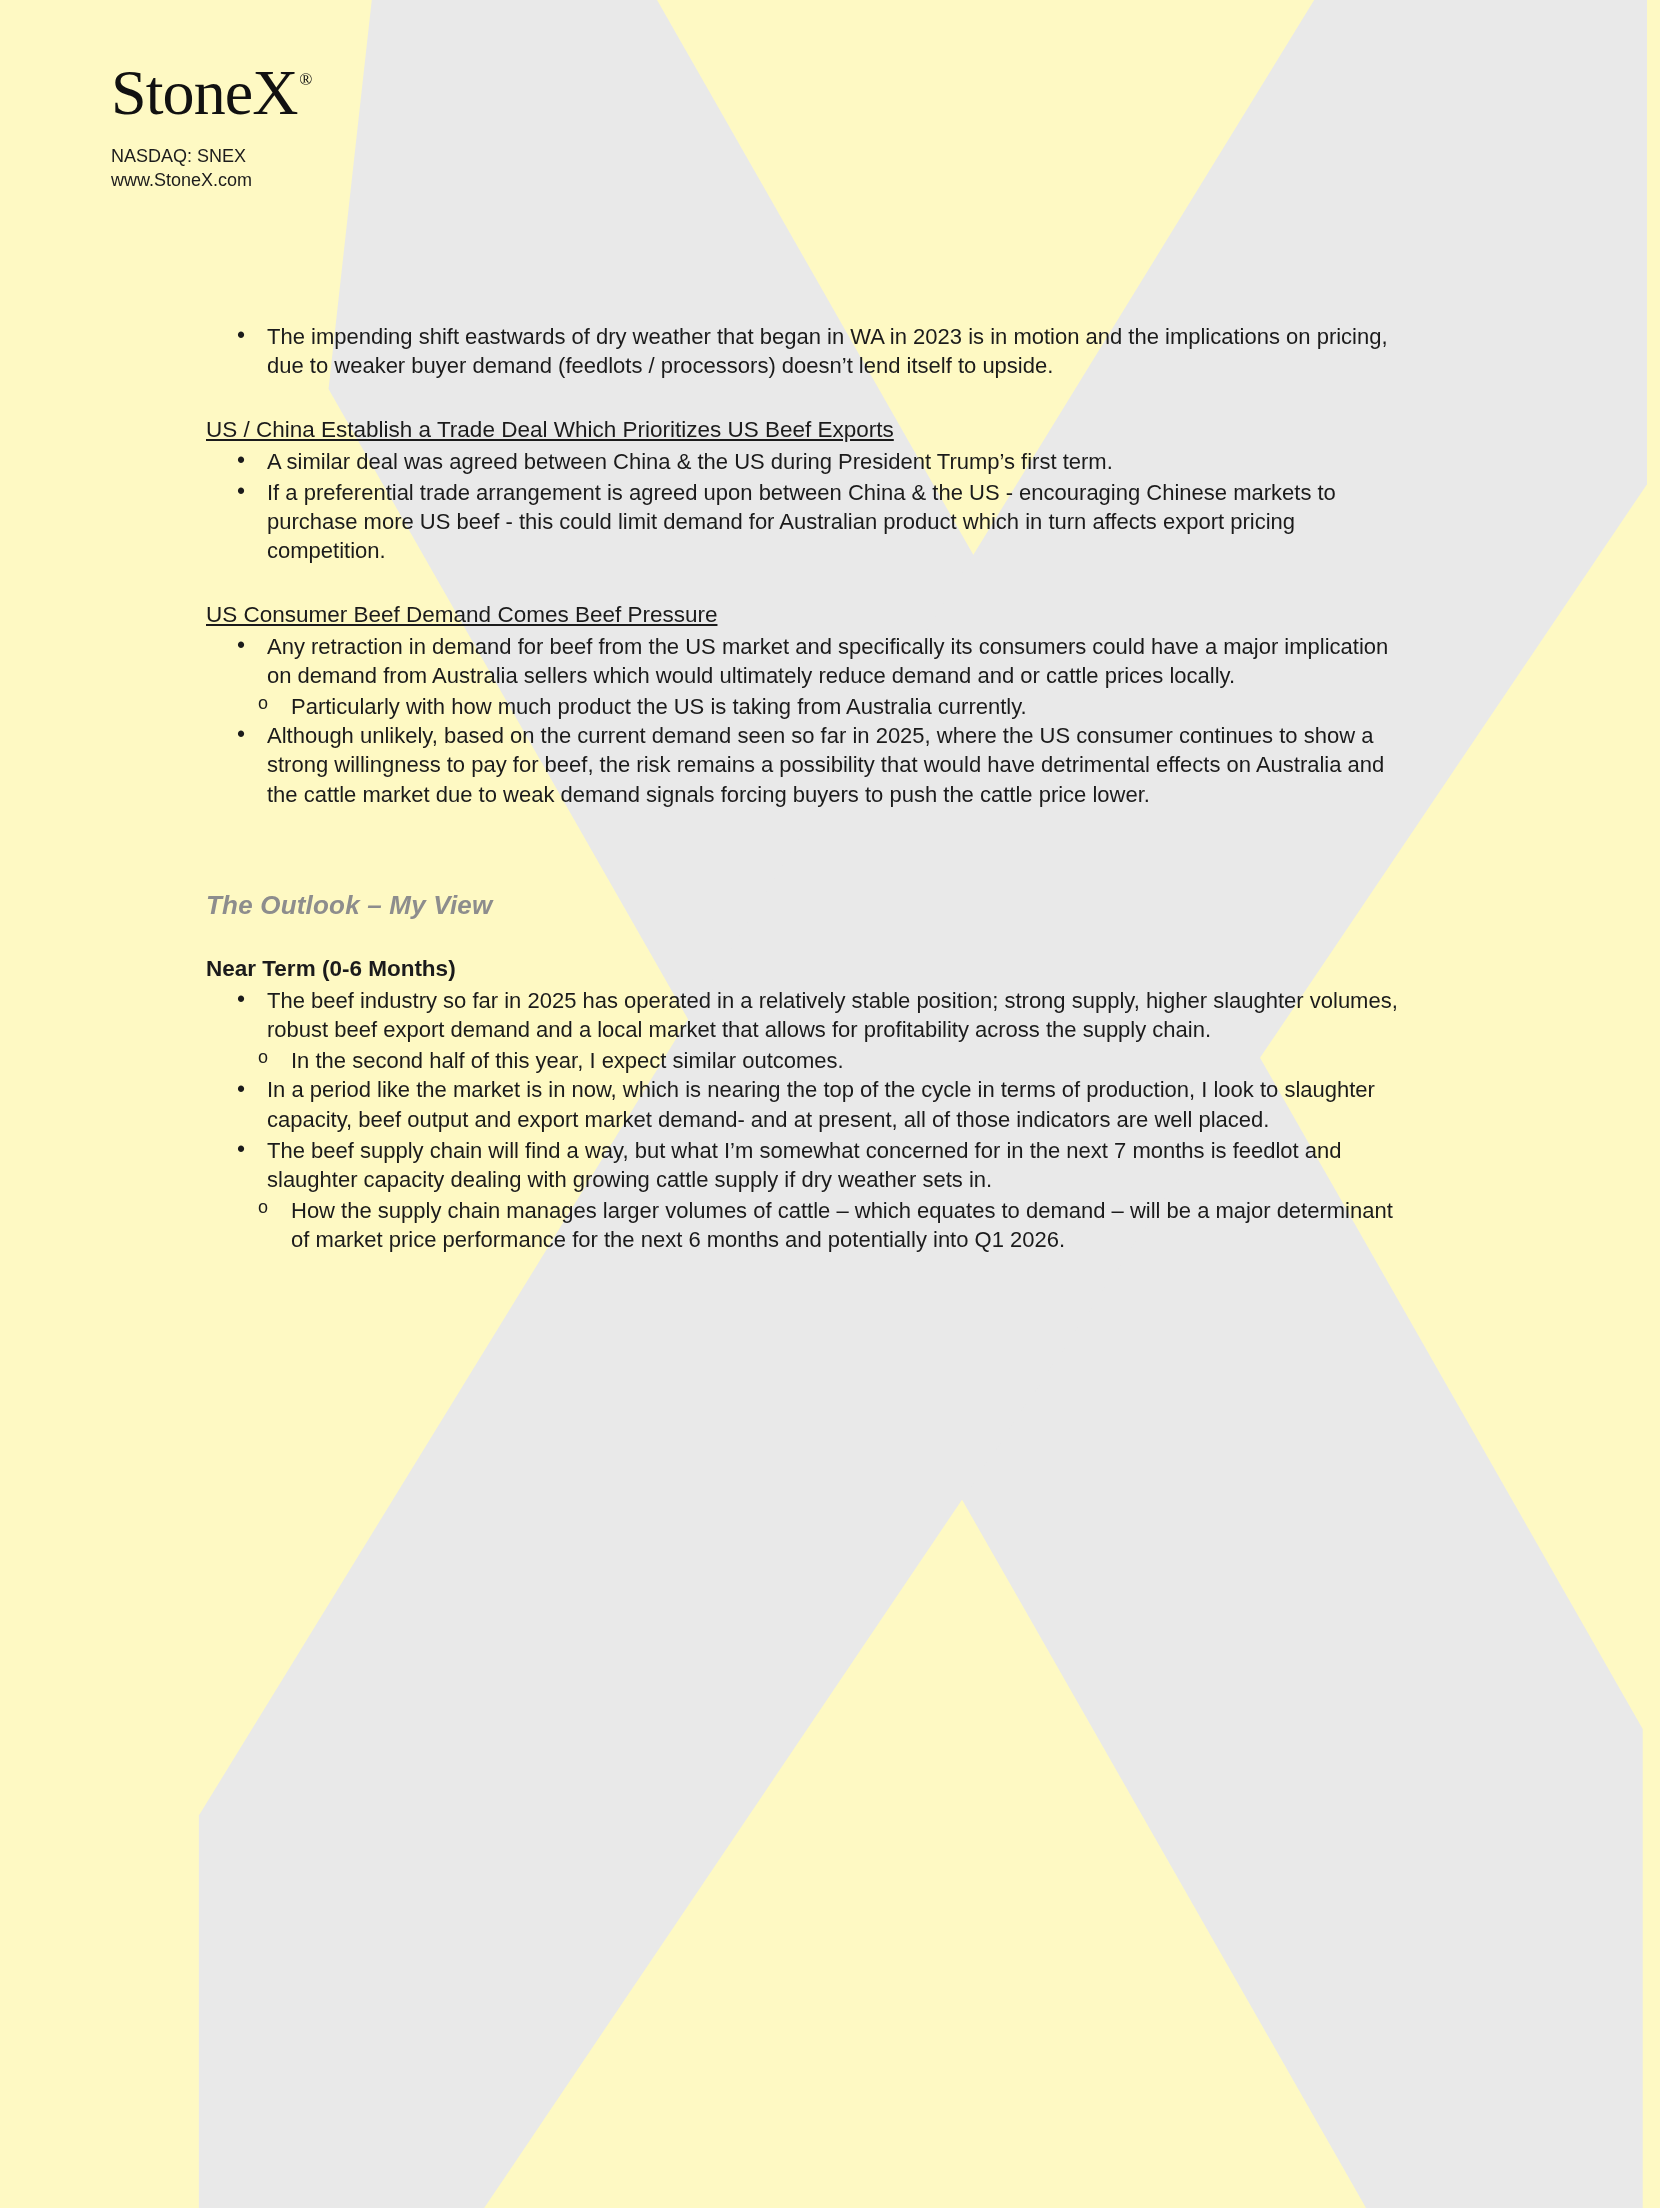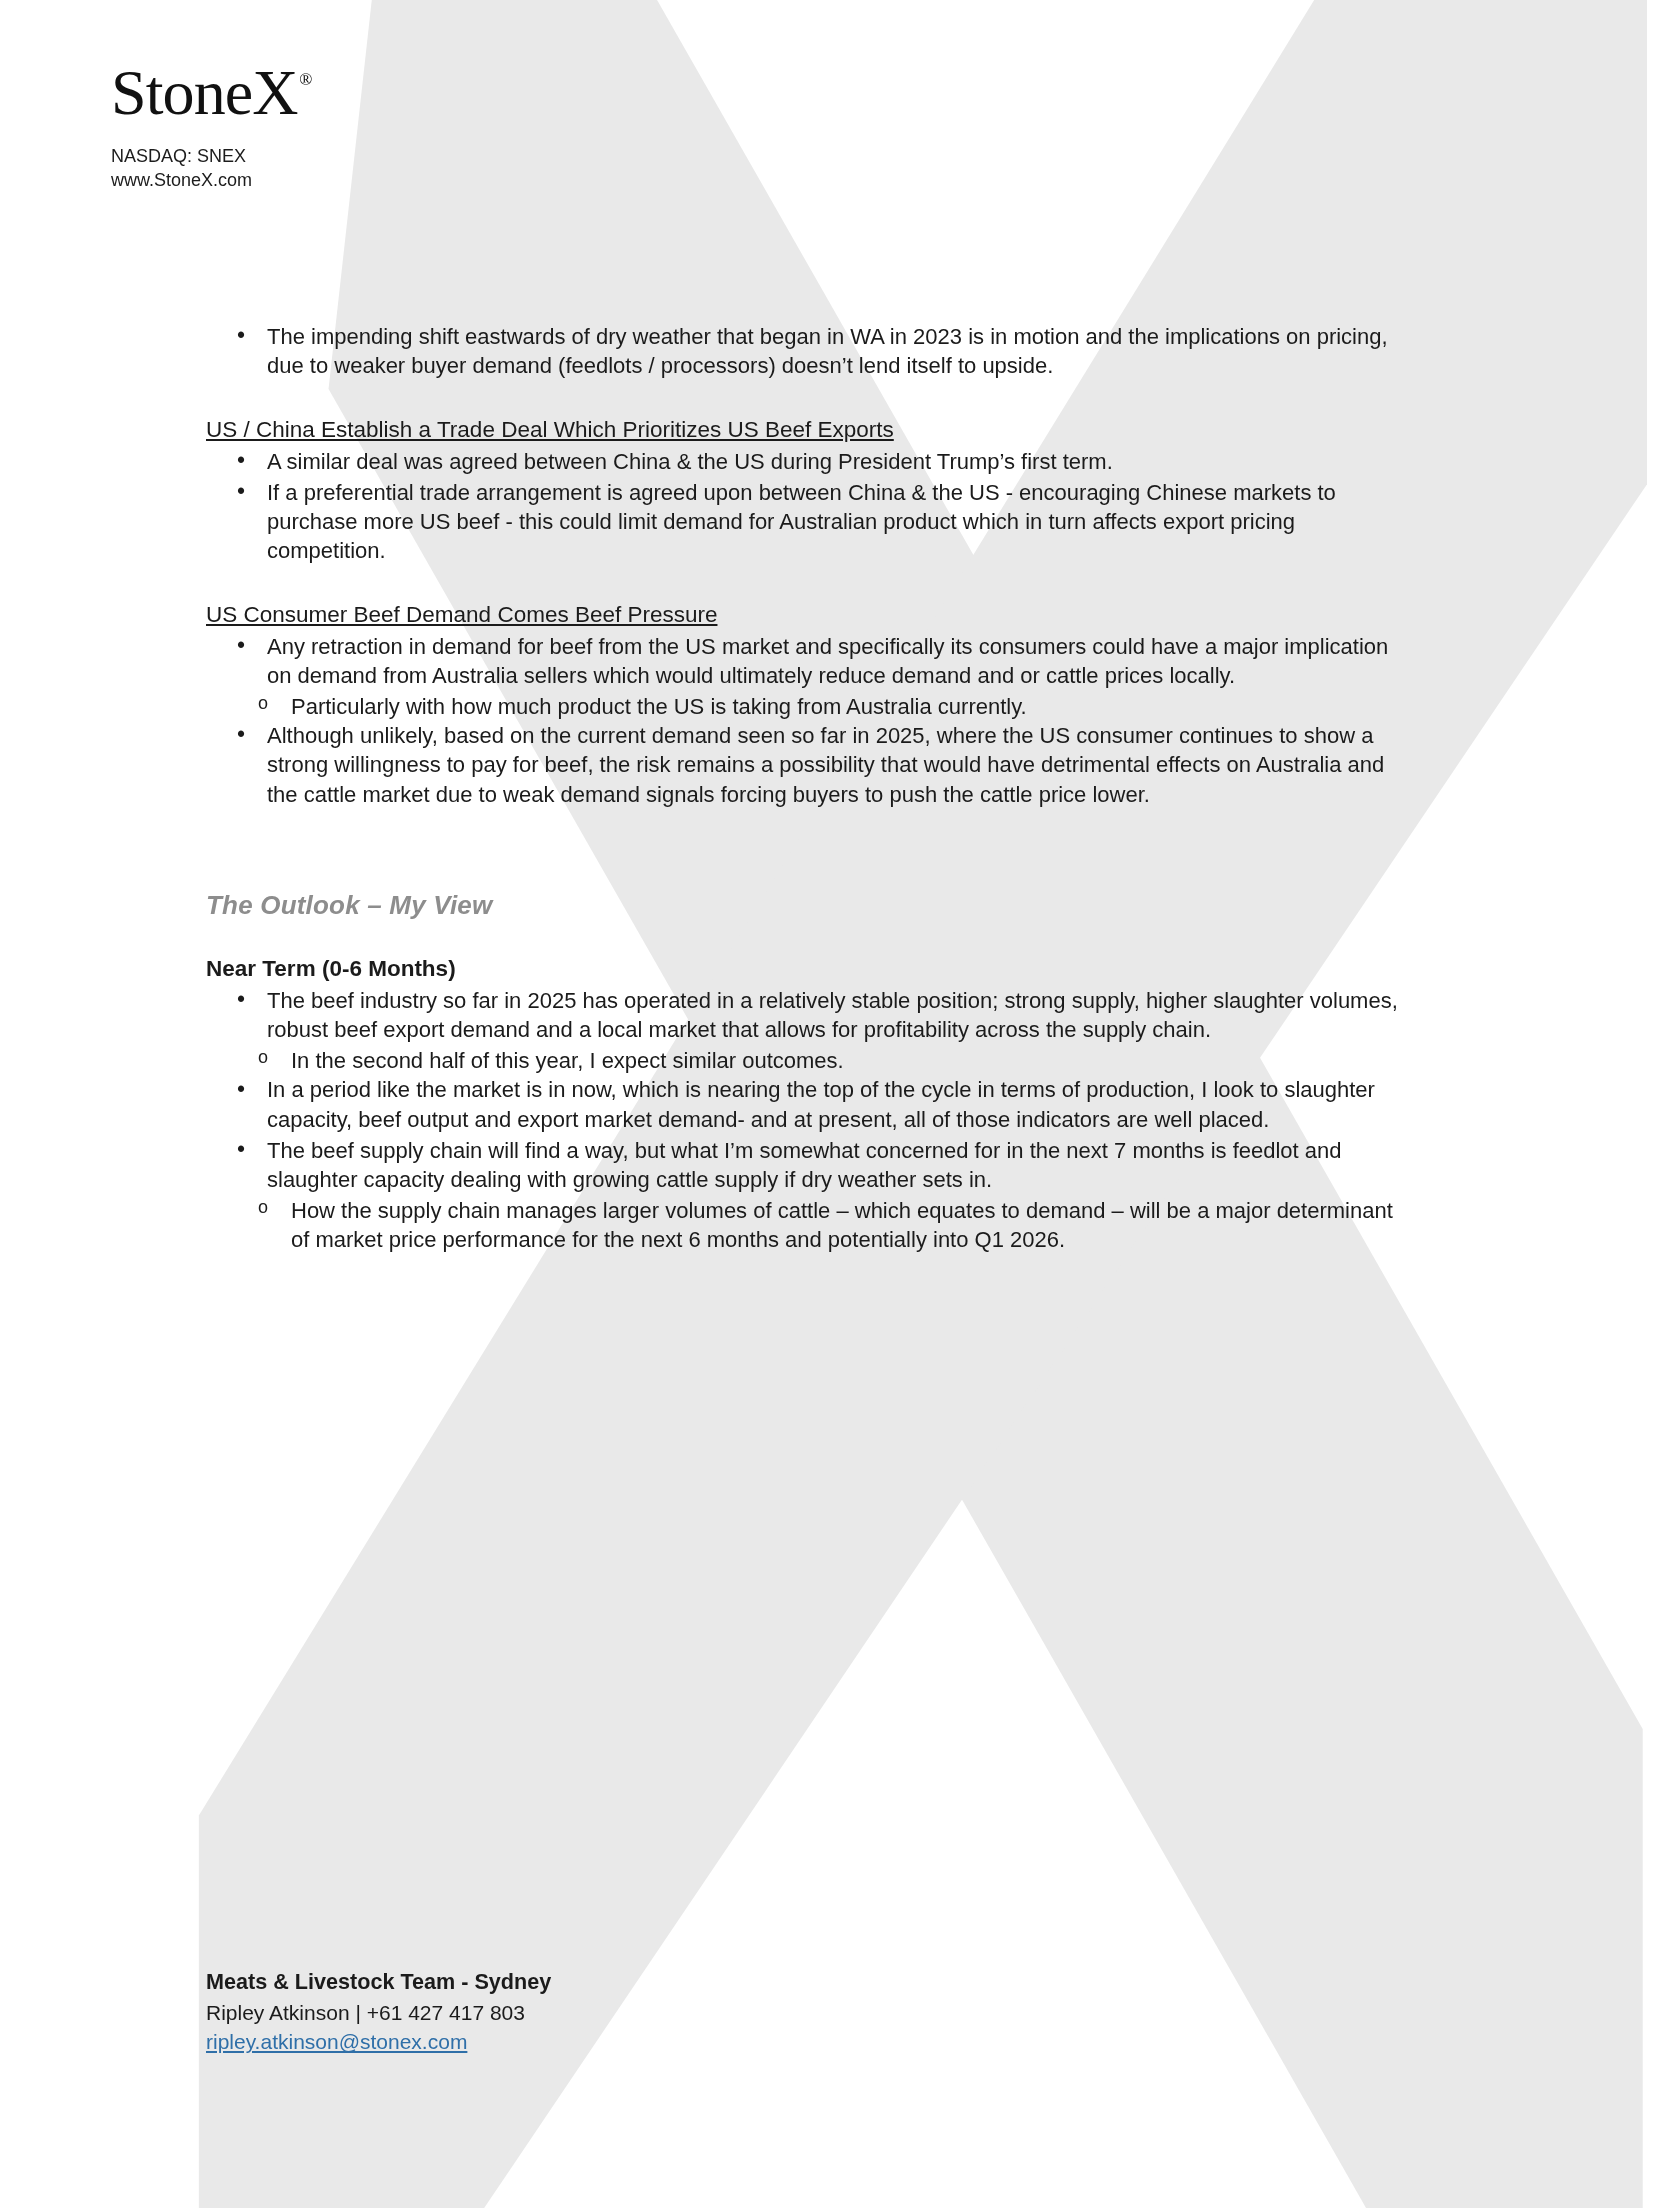--- a/index.html
+++ b/index.html
@@ -4,21 +4,21 @@
 <style>
   html, body {
     margin: 0;
     padding: 0;
     background: #8a8a8a;
   }
   .page {
     position: relative;
     width: 1660px;
     height: 2208px;
-    background: #ffffff;
+    background: #fef9c3;
     overflow: hidden;
     font-family: "Liberation Sans", sans-serif;
     color: #231f20;
     box-sizing: border-box;
   }
   
   .watermark {
     position: absolute;
     left: 0;
     top: 0;
@@ -214,20 +214,15 @@
     <ul class="lvl1">
       <li>In a period like the market is in now, which is nearing the top of the cycle in terms of production, I look to slaughter capacity, beef output and export market demand- and at present, all of those indicators are well placed.</li>
       <li>The beef supply chain will find a way, but what I’m somewhat concerned for in the next 7 months is feedlot and slaughter capacity dealing with growing cattle supply if dry weather sets in.</li>
     </ul>
     <ul class="lvl2">
       <li>How the supply chain manages larger volumes of cattle – which equates to demand – will be a major determinant of market price performance for the next 6 months and potentially into Q1 2026.</li>
     </ul>
 
   </div>
 
-  <div class="footer">
-    <div class="f-title">Meats &amp; Livestock Team - Sydney</div>
-    <div>Ripley Atkinson | +61 427 417 803</div>
-    <a class="f-mail" href="#">ripley.atkinson@stonex.com</a>
-  </div>
 
 </div>
 
 
 </body></html>

